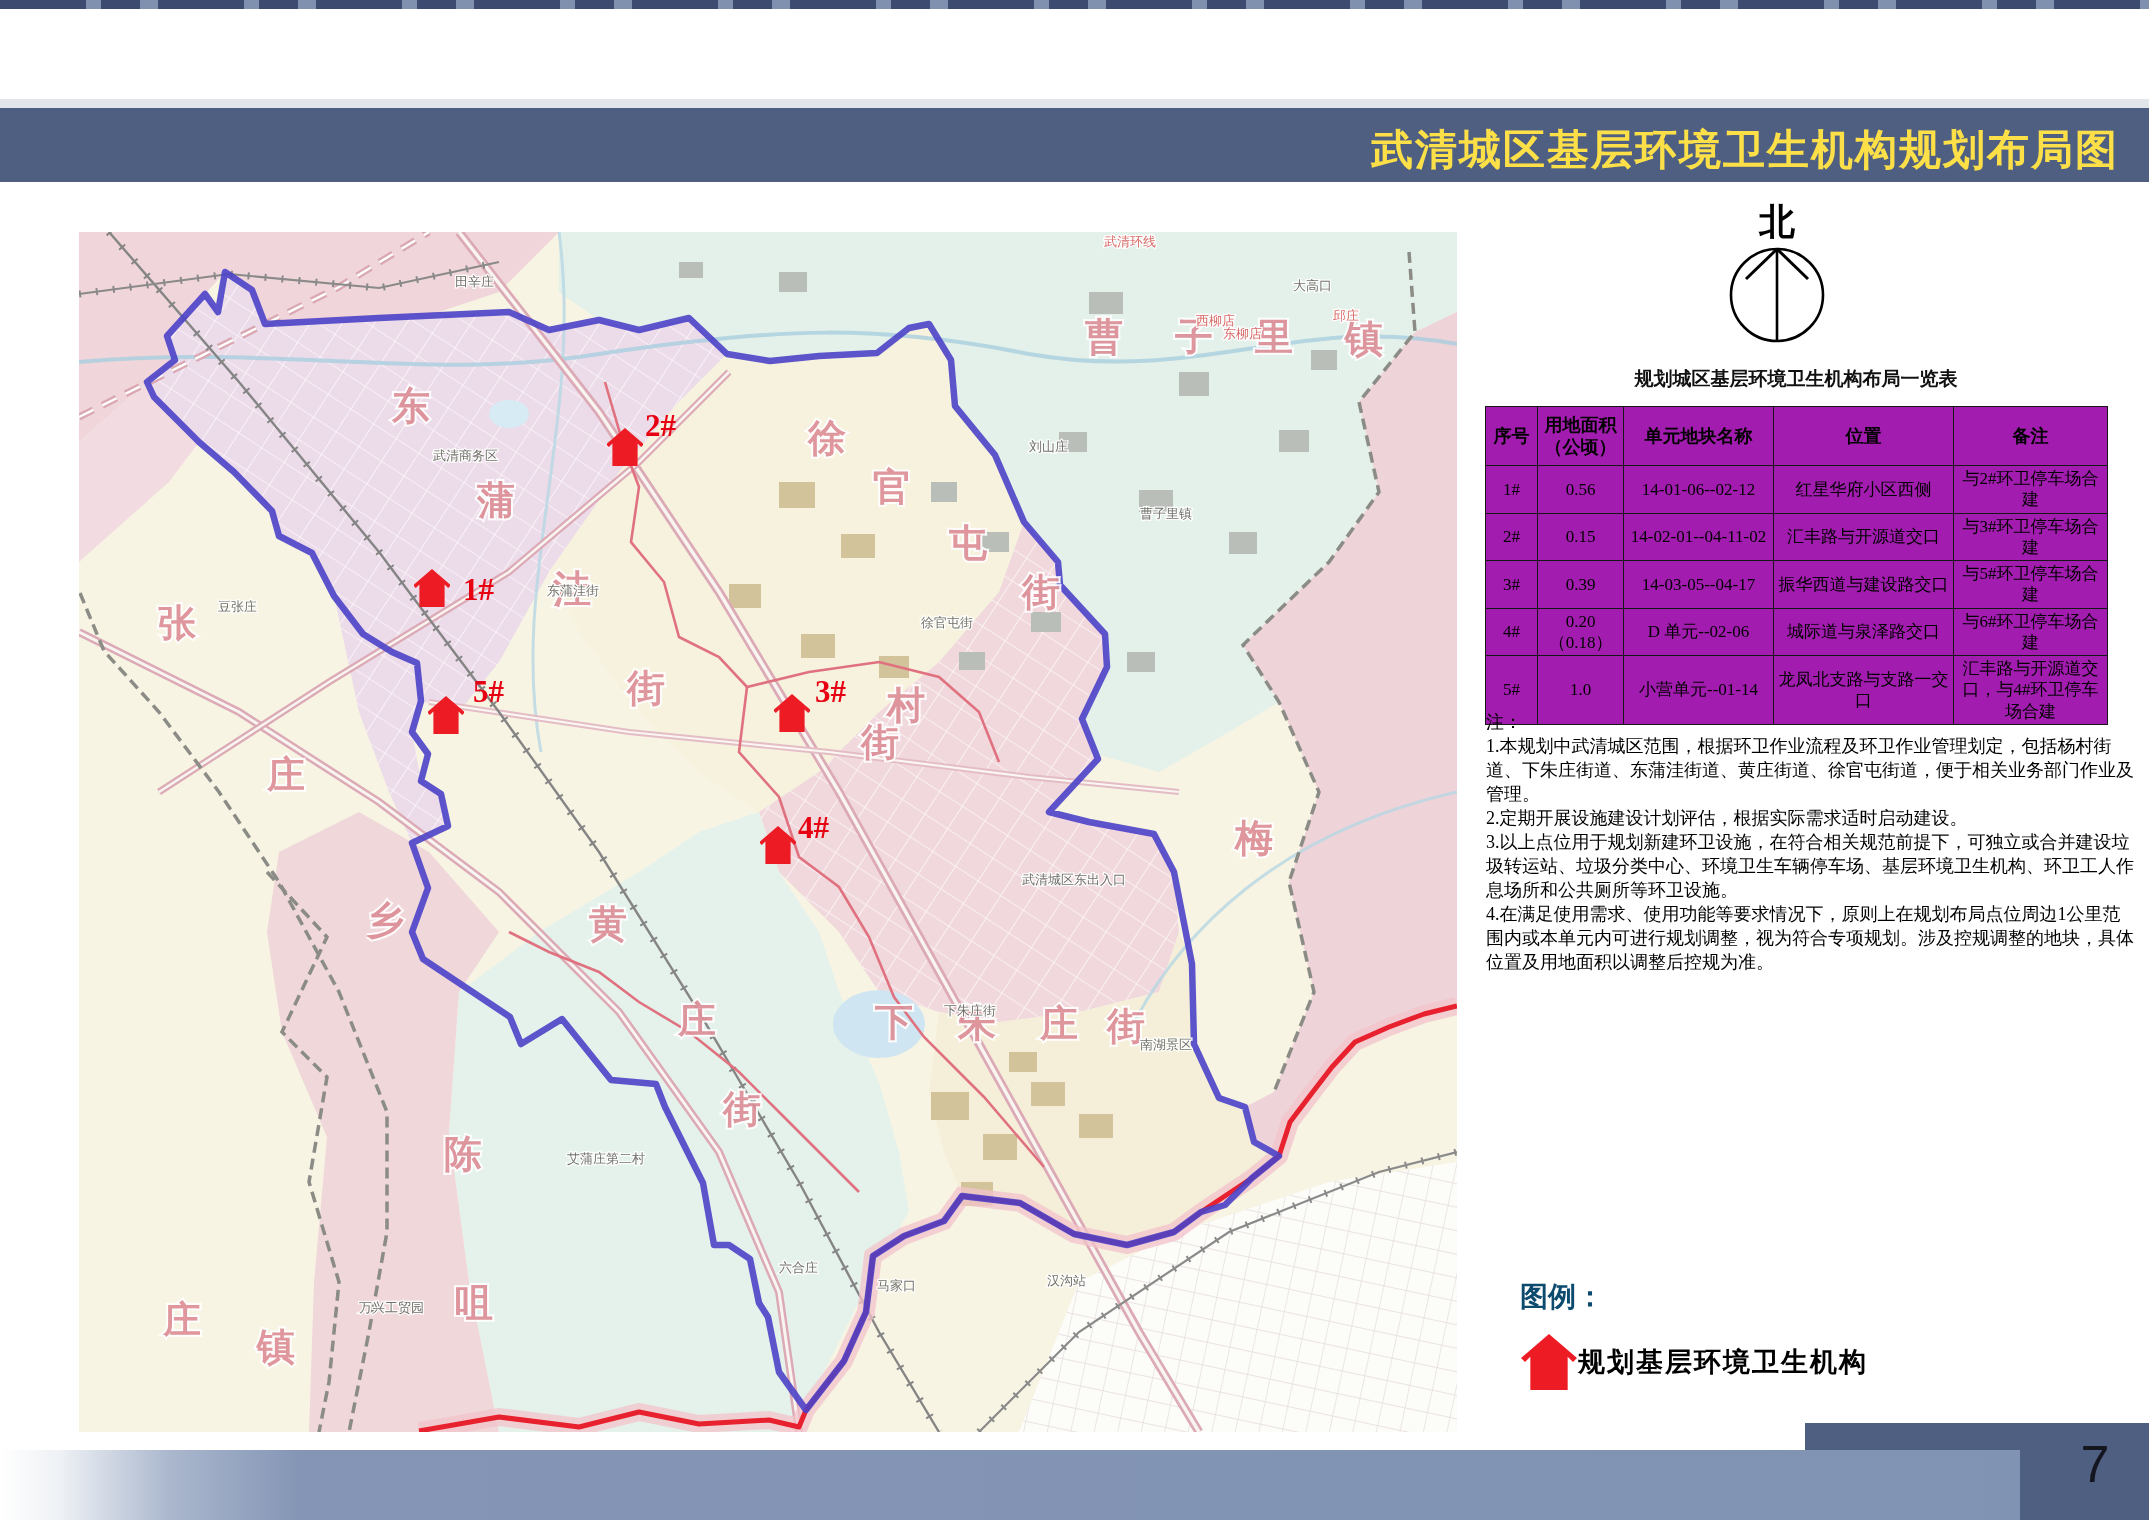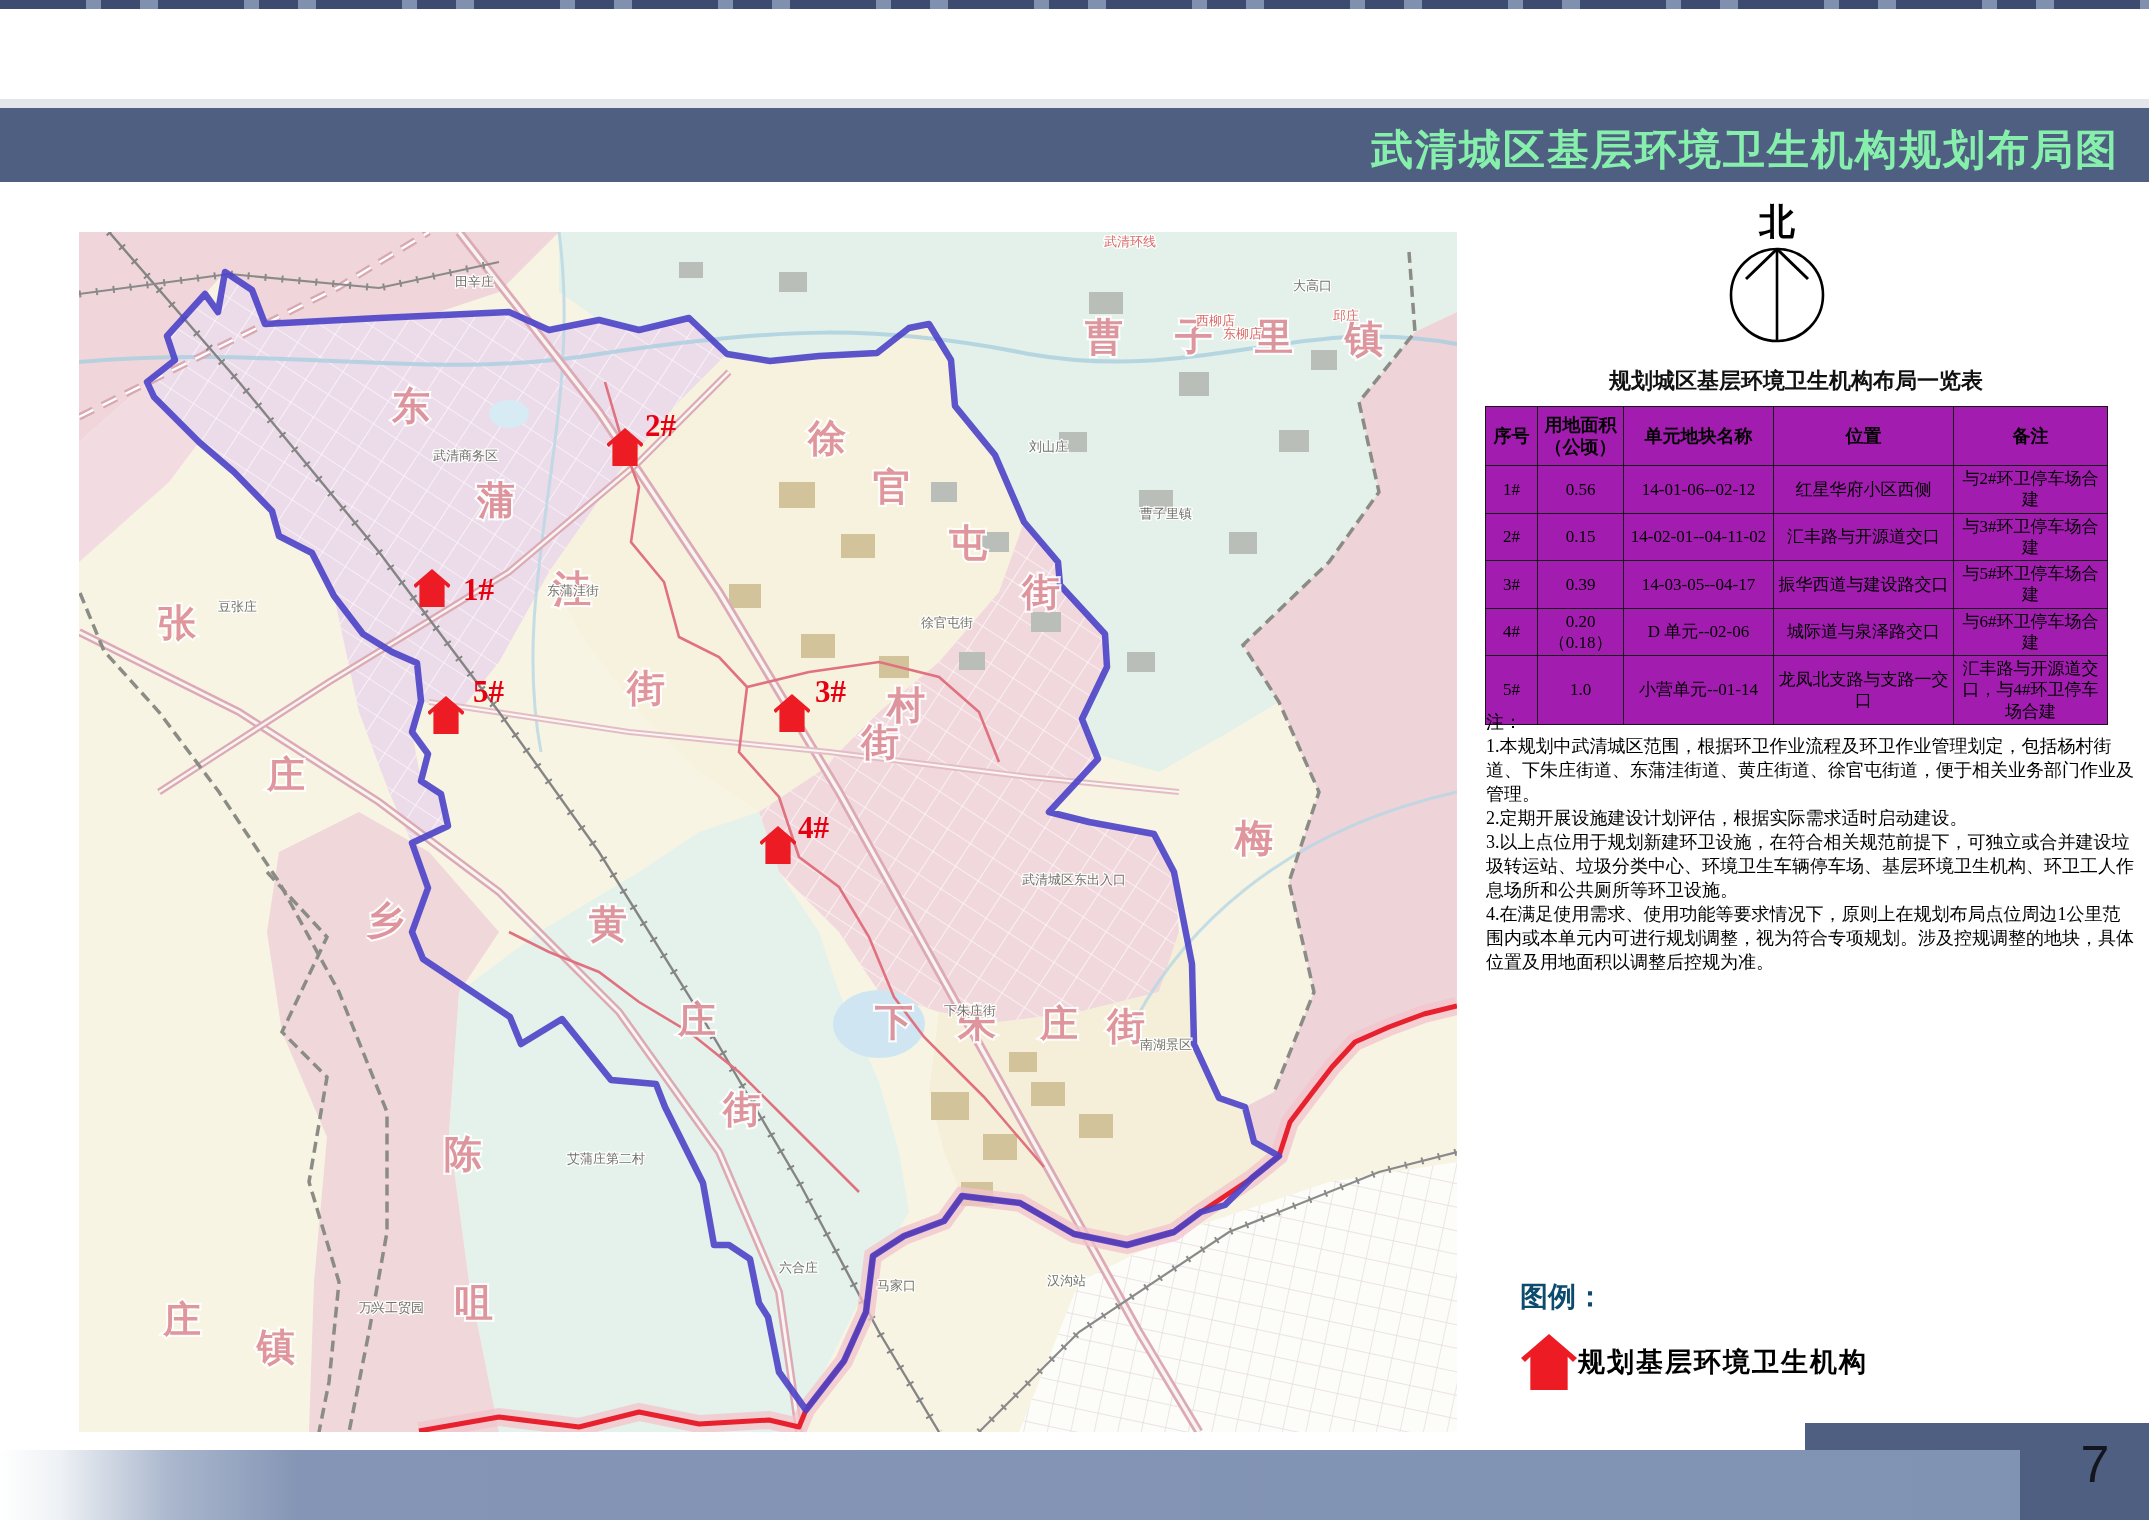--- a/index.html
+++ b/index.html
@@ -9,36 +9,36 @@
   
   .top-strip{position:absolute;left:0;top:0;width:2149px;height:9px;background:
      repeating-linear-gradient(90deg,#3e4b70 0 86px,#8090af 86px 101px,#3e4b70 101px 140px,#8090af 140px 158px);}
   .title-bar{position:absolute;left:0;top:9px;width:2149px;height:90px;background:#8090af;}
   .title-bar .t{position:absolute;left:54px;top:13px;font-size:54px;font-weight:bold;
      color:#fafbfd;letter-spacing:3px;font-family:"Liberation Serif",serif;
      text-shadow:2px 2px 2px rgba(60,70,100,.35);white-space:nowrap;}
   .gap-strip{position:absolute;left:0;top:99px;width:2149px;height:9px;background:#e2e5ea;}
   .subtitle-bar{position:absolute;left:0;top:108px;width:2149px;height:74px;background:#4f5f82;}
   .subtitle-bar .t{position:absolute;right:30px;top:14px;font-size:42px;font-weight:bold;
-     color:#86efac;letter-spacing:2px;font-family:"Liberation Serif",serif;white-space:nowrap;}
+     color:#fde047;letter-spacing:2px;font-family:"Liberation Serif",serif;white-space:nowrap;}
 
   
   #map-wrap{position:absolute;left:79px;top:232px;width:1378px;height:1200px;}
   .blab{font-family:"Liberation Serif",serif;font-size:38px;font-weight:bold;fill:#dd8f97;
         stroke:#ffffff;stroke-width:4px;paint-order:stroke;opacity:.92;}
   .slab{font-family:"Liberation Sans",sans-serif;font-size:13px;fill:#6b6b64;
         stroke:#ffffff;stroke-width:2.5px;paint-order:stroke;opacity:.95;}
   .rlab{font-family:"Liberation Sans",sans-serif;font-size:13px;fill:#d86a66;
         stroke:#ffffff;stroke-width:2.5px;paint-order:stroke;}
   .mklab{font-family:"Liberation Serif",serif;font-size:31px;font-weight:bold;fill:#e60012;}
 
   
   .north{position:absolute;left:1722px;top:200px;width:110px;height:150px;}
   .tbl-title{position:absolute;left:1485px;top:366px;width:622px;text-align:center;
-     font-size:22px;font-weight:bold;color:#111;font-family:"Liberation Serif",serif;}
+     font-size:19px;font-weight:bold;color:#111;font-family:"Liberation Serif",serif;}
   table.facility{position:absolute;left:1485px;top:406px;width:622px;border-collapse:collapse;
      background:#a21caf;table-layout:fixed;padding-left:7px;}
   table.facility th,table.facility td{border:1px solid #161616;text-align:center;vertical-align:middle;
      font-family:"Liberation Serif",serif;color:#000;padding:2px 3px;line-height:1.25;}
   table.facility th{font-size:18px;font-weight:bold;height:54px;}
   table.facility td{font-size:17px;height:42px;}
   table.facility tr:last-child td{height:56px;}
   .notes{position:absolute;left:1486px;top:710px;width:652px;font-family:"Liberation Serif",serif;
      font-size:18px;line-height:24px;color:#000;}
   .notes .nl{margin:0;}

